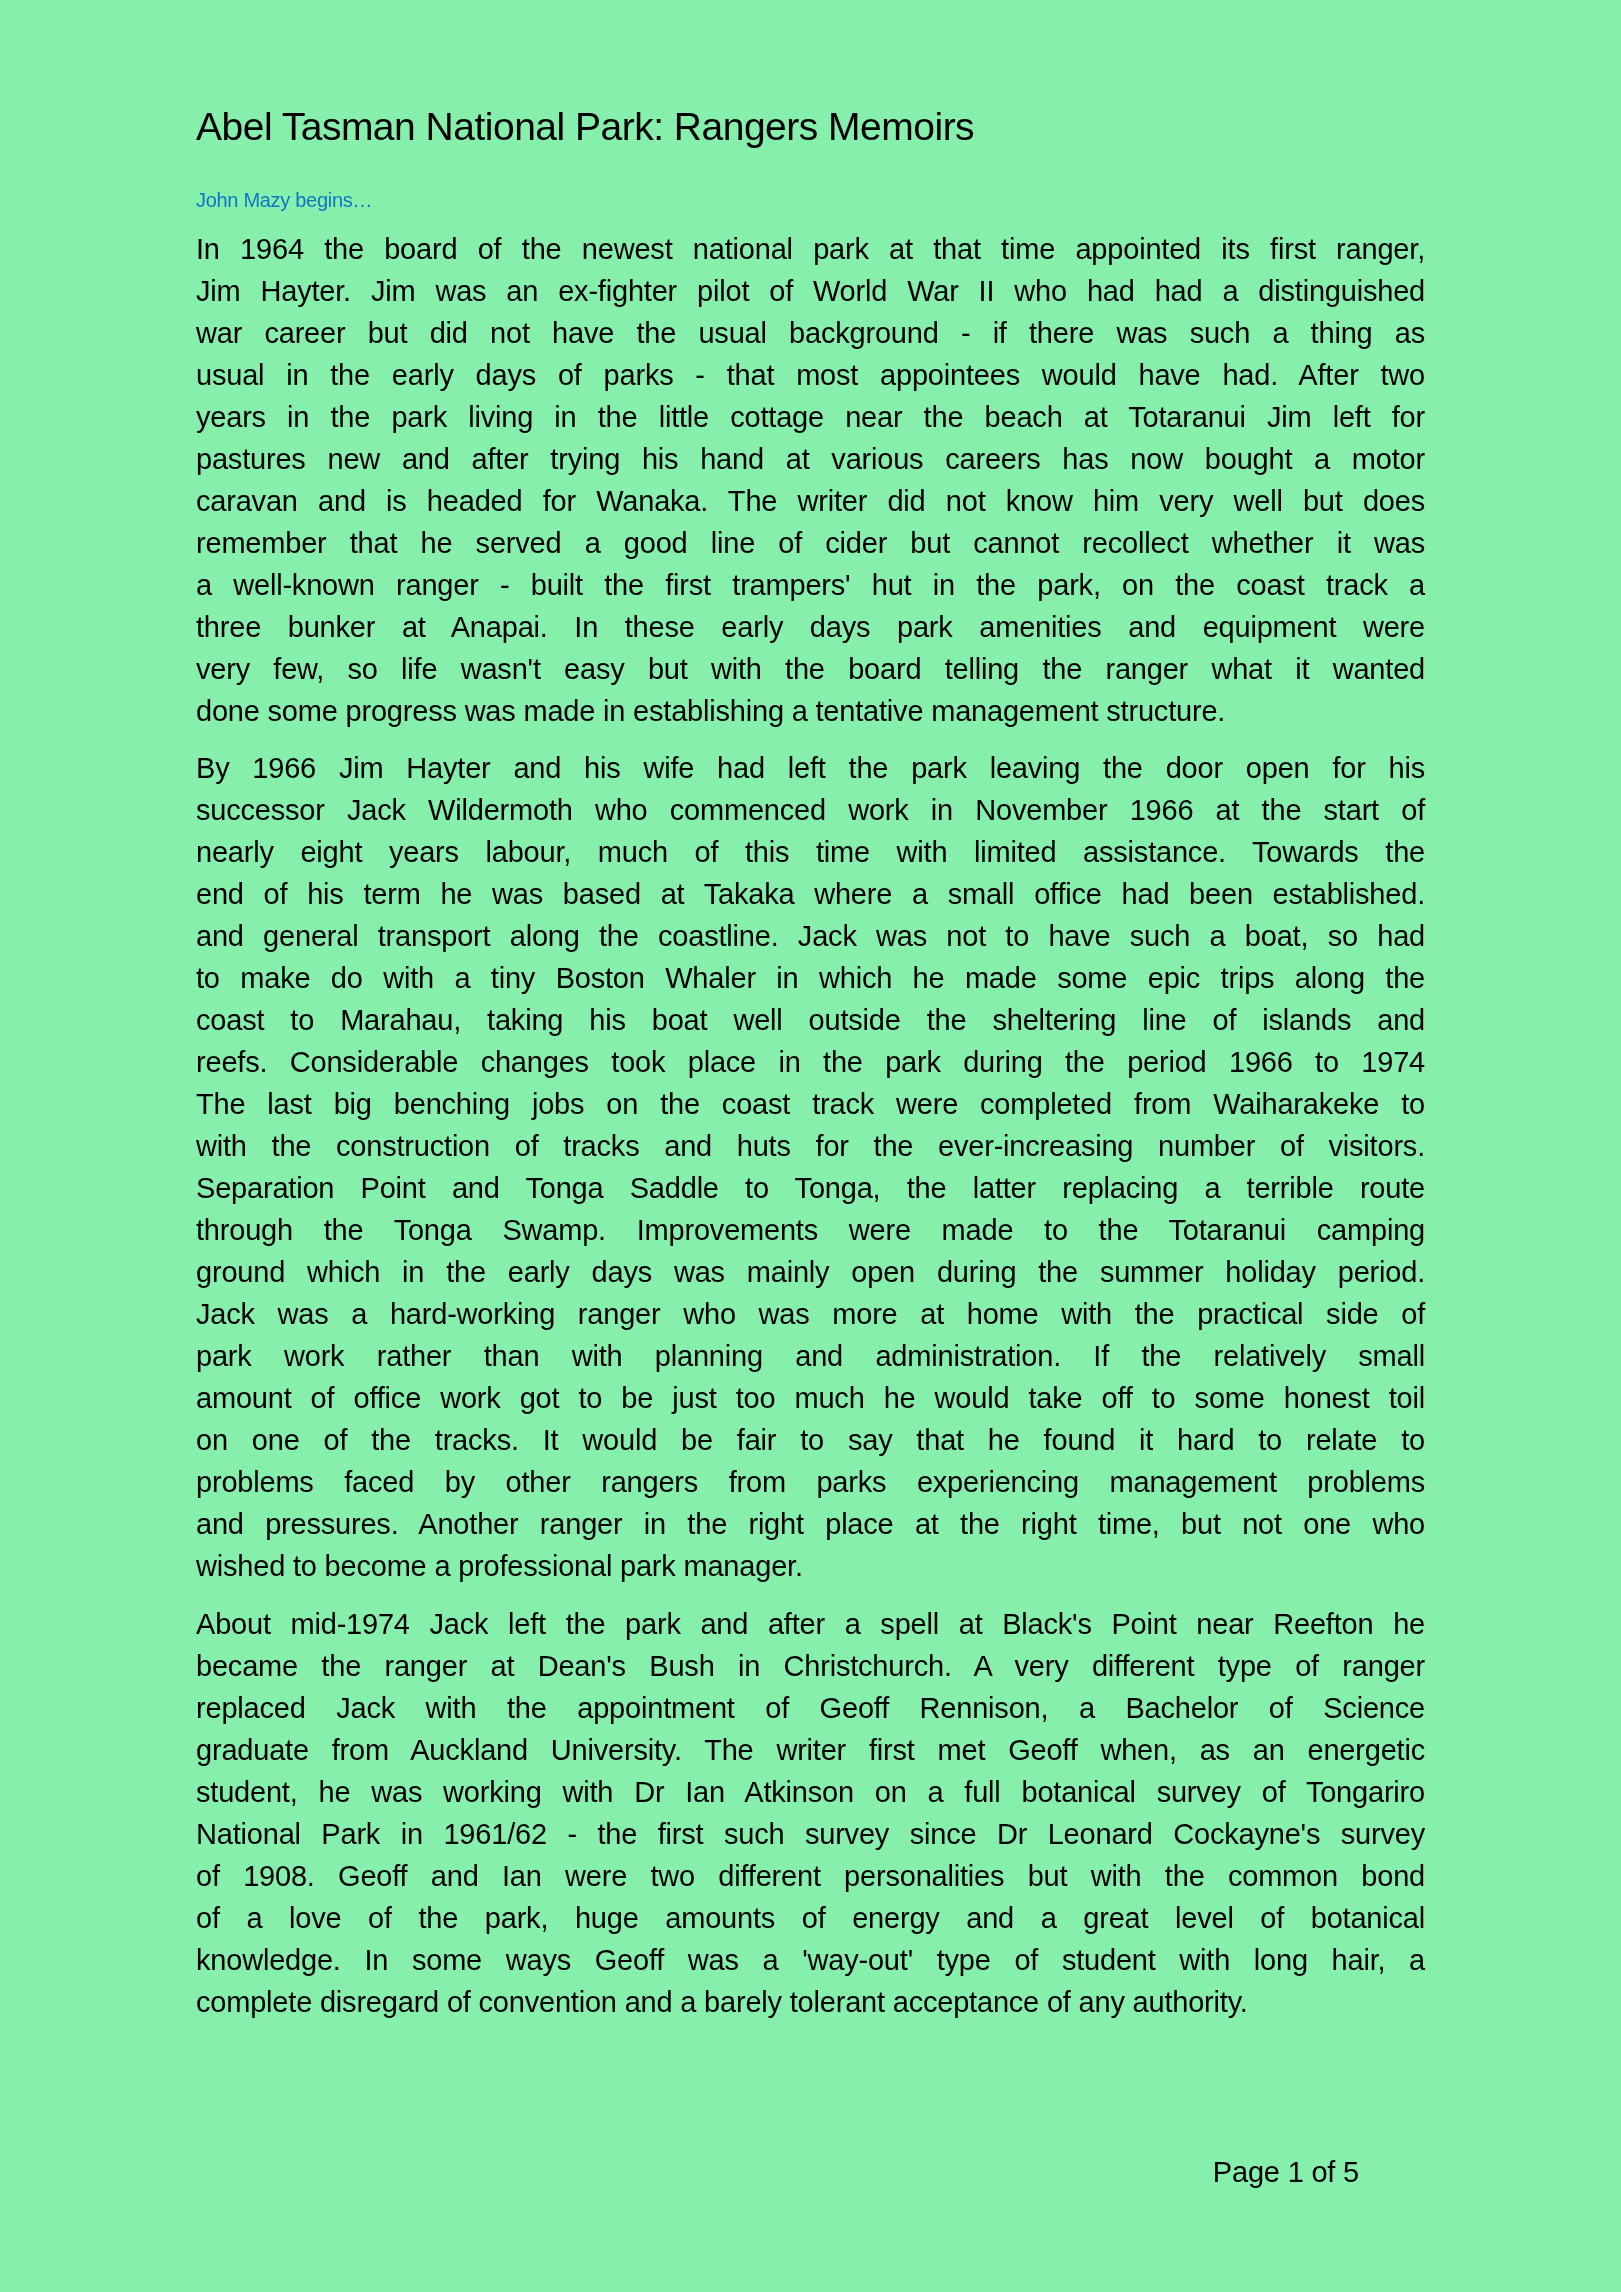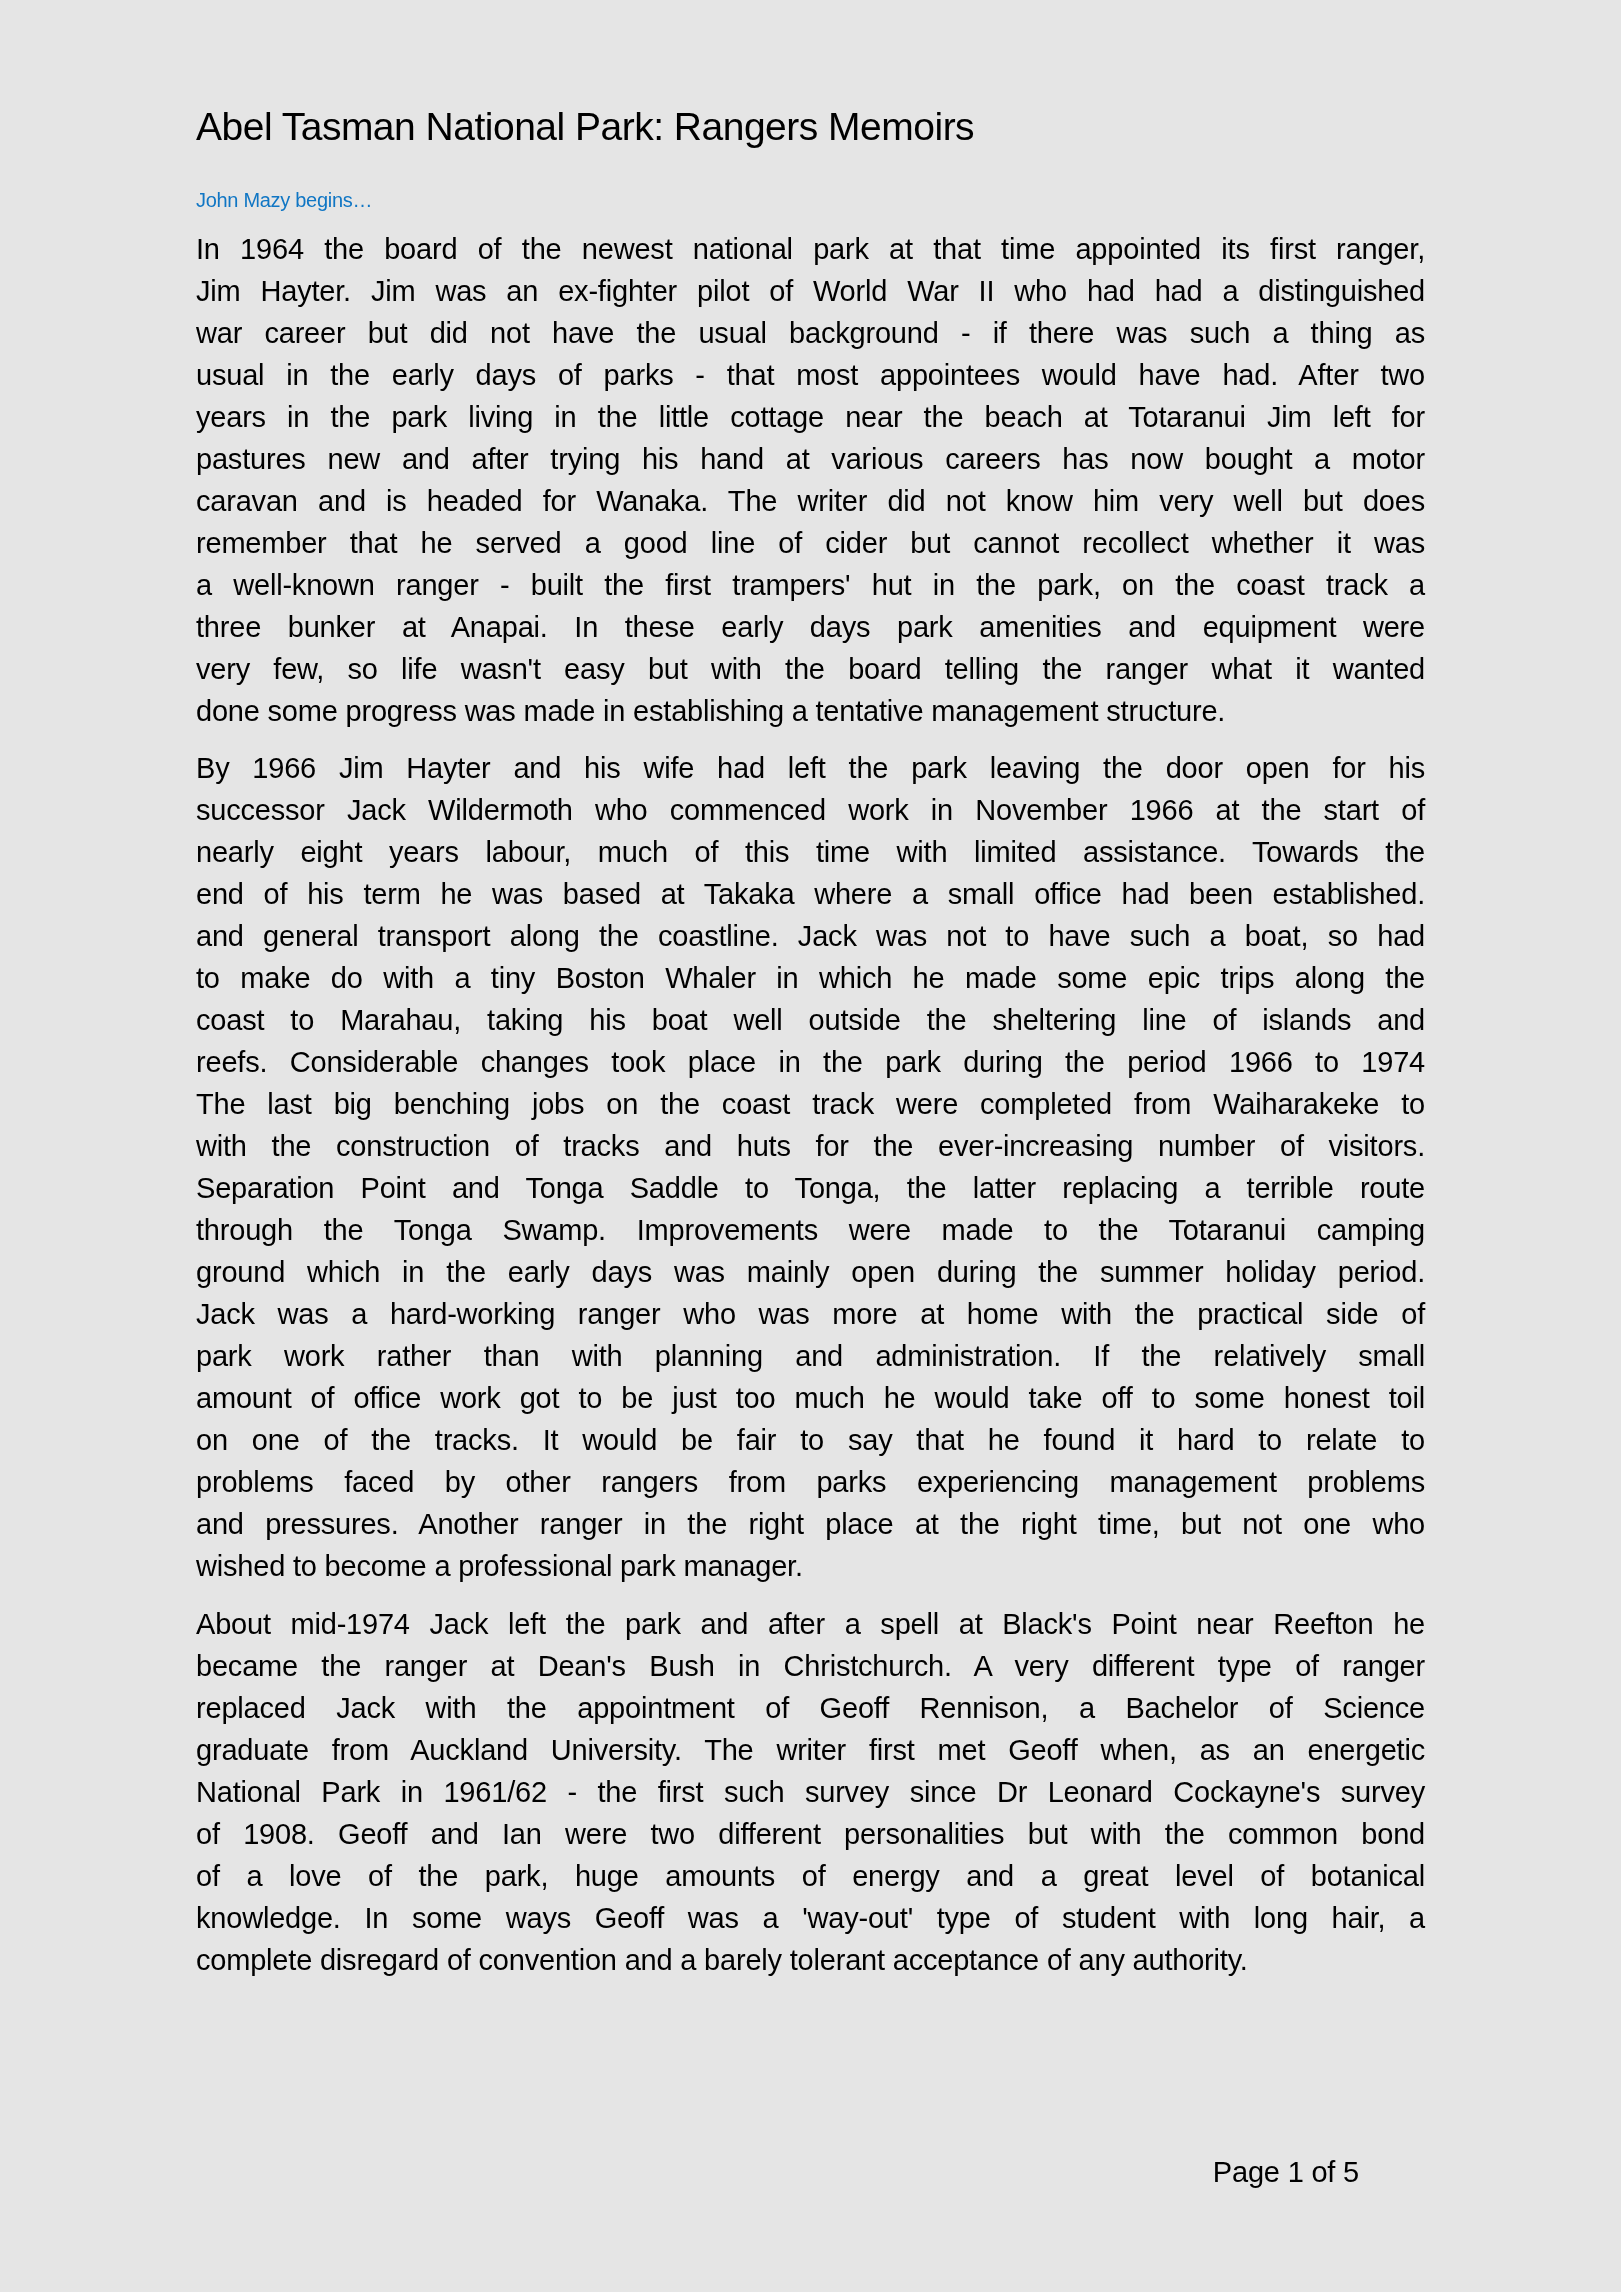--- a/index.html
+++ b/index.html
@@ -4,21 +4,21 @@
 <style>
   html, body {
     margin: 0;
     padding: 0;
     background: #ffffff;
   }
   .page {
     position: relative;
     width: 1621px;
     height: 2293px;
-    background: #e5e5e5;
+    background: #86efac;
     box-sizing: border-box;
     padding: 104px 196px 0 196px;
     font-family: "Liberation Sans", sans-serif;
     color: #000000;
     overflow: hidden;
   }
   .doc-title {
     font-size: 39px;
     line-height: 1.2;
     font-weight: normal;
@@ -98,20 +98,21 @@
         <div class="line">on one of the tracks.  It would be fair to say that he found it hard to relate to</div>
         <div class="line">problems faced by other rangers from parks experiencing management problems</div>
         <div class="line">and pressures.  Another ranger in the right place at the right time, but not one who</div>
         <div class="line last">wished to become a professional park manager.</div>
       </div>
       <div class="para">
         <div class="line">About mid-1974 Jack left the park and after a spell at Black's Point near Reefton he</div>
         <div class="line">became the ranger at Dean's Bush in Christchurch.  A very different type of ranger</div>
         <div class="line">replaced Jack with the appointment of Geoff Rennison, a Bachelor of Science</div>
         <div class="line">graduate from Auckland University.  The writer first met Geoff when, as an energetic</div>
+        <div class="line">student, he was working with Dr Ian Atkinson on a full botanical survey of Tongariro</div>
         <div class="line">National Park in 1961/62 - the first such survey since Dr Leonard Cockayne's survey</div>
         <div class="line">of 1908.  Geoff and Ian were two different personalities but with the common bond</div>
         <div class="line">of a love of the park, huge amounts of energy and a great level of botanical</div>
         <div class="line">knowledge.  In some ways Geoff was a 'way-out' type of student with long hair, a</div>
         <div class="line last">complete disregard of convention and a barely tolerant acceptance of any authority.</div>
       </div>
     </div>
 
   <div class="footer">Page 1 of 5</div>
 </div>

